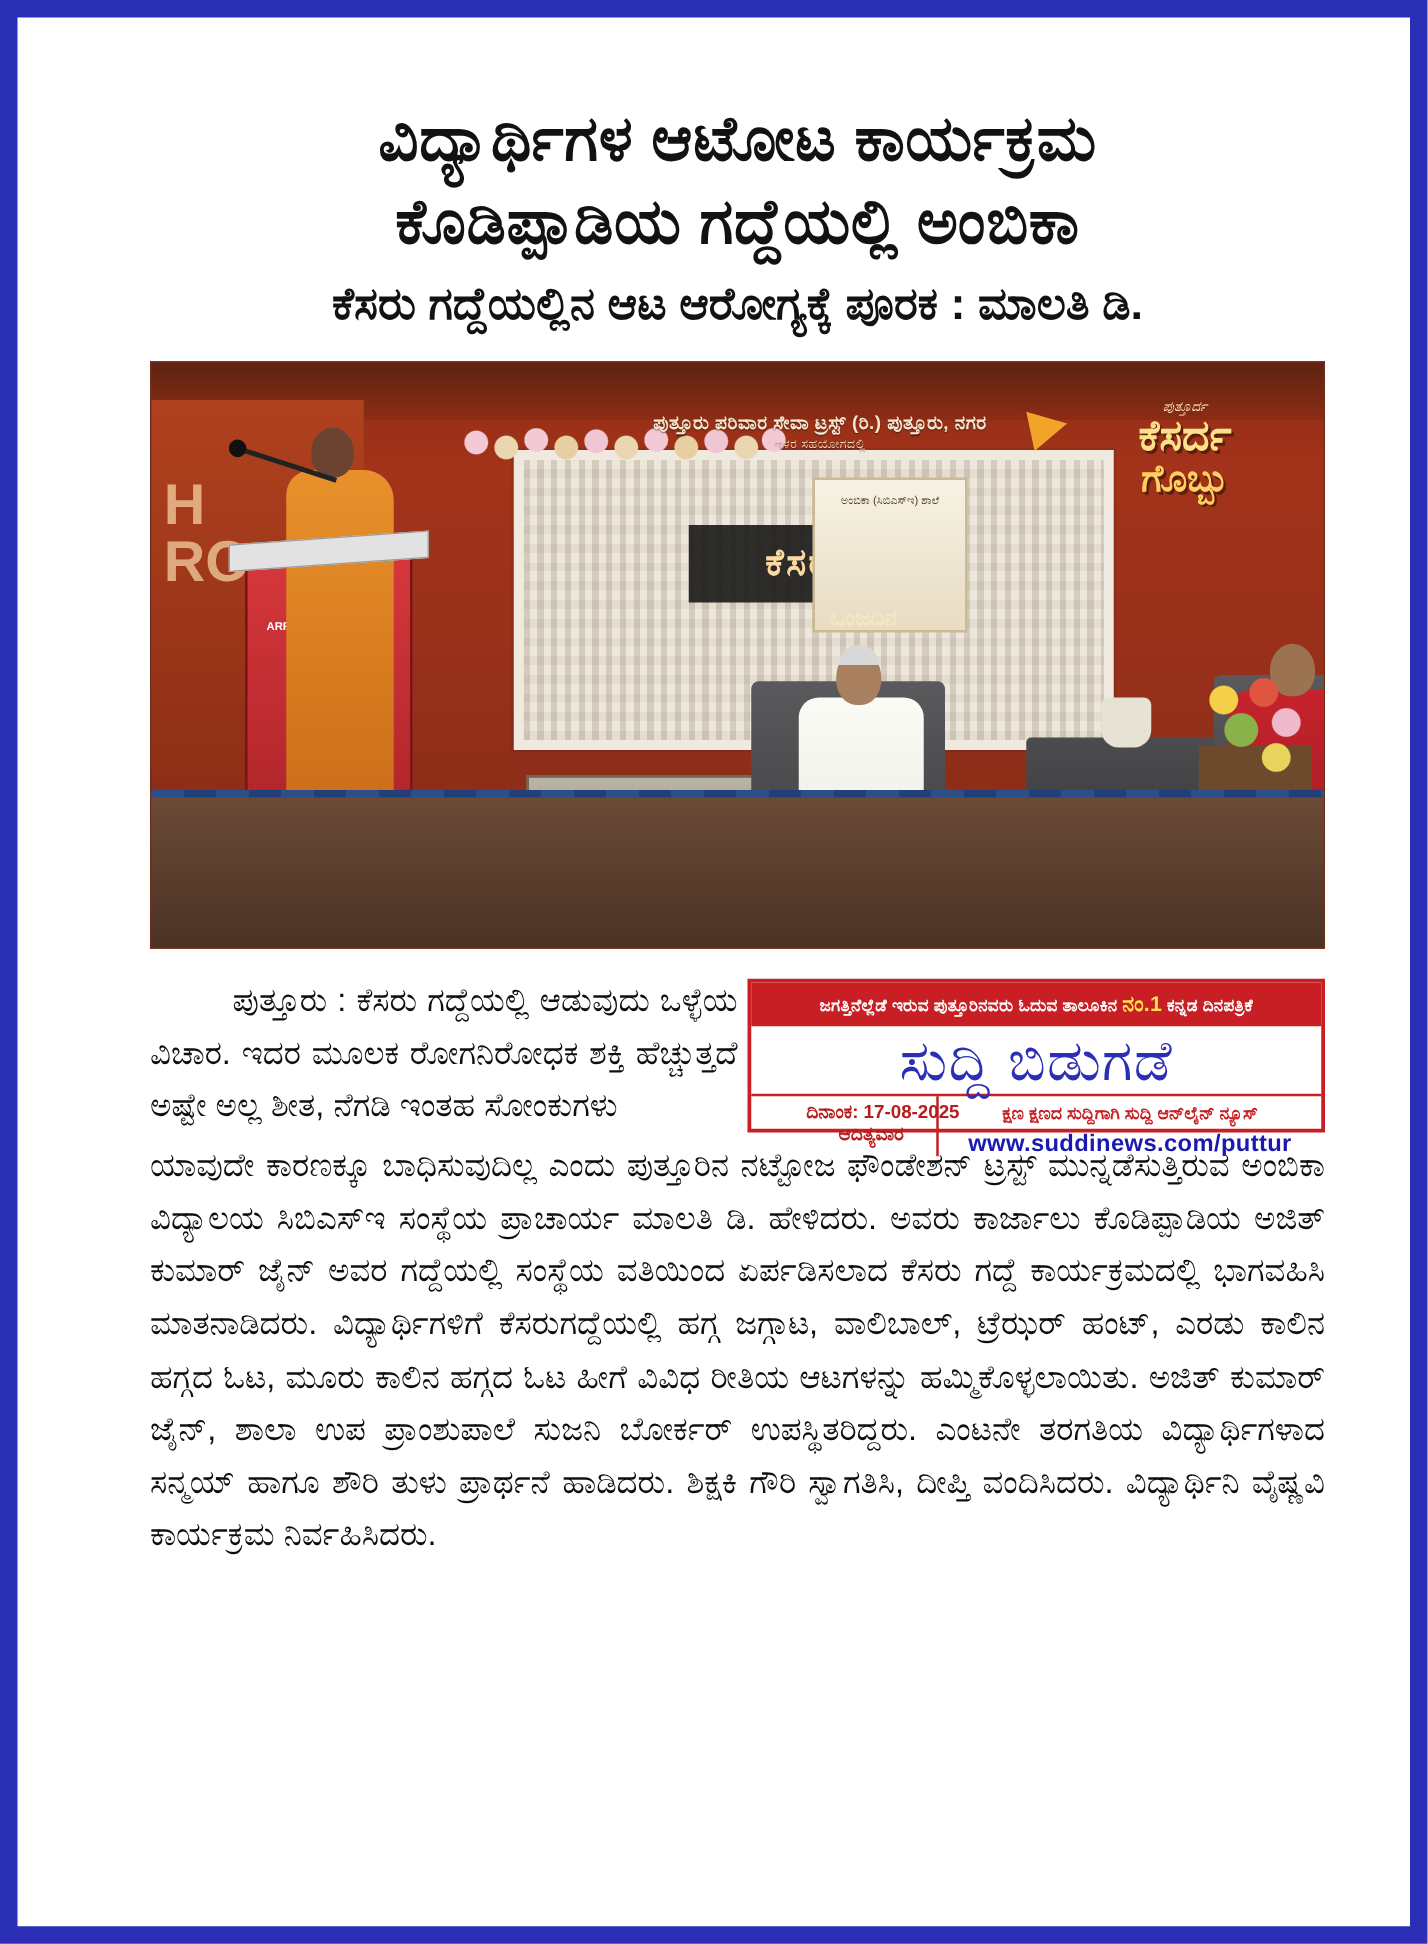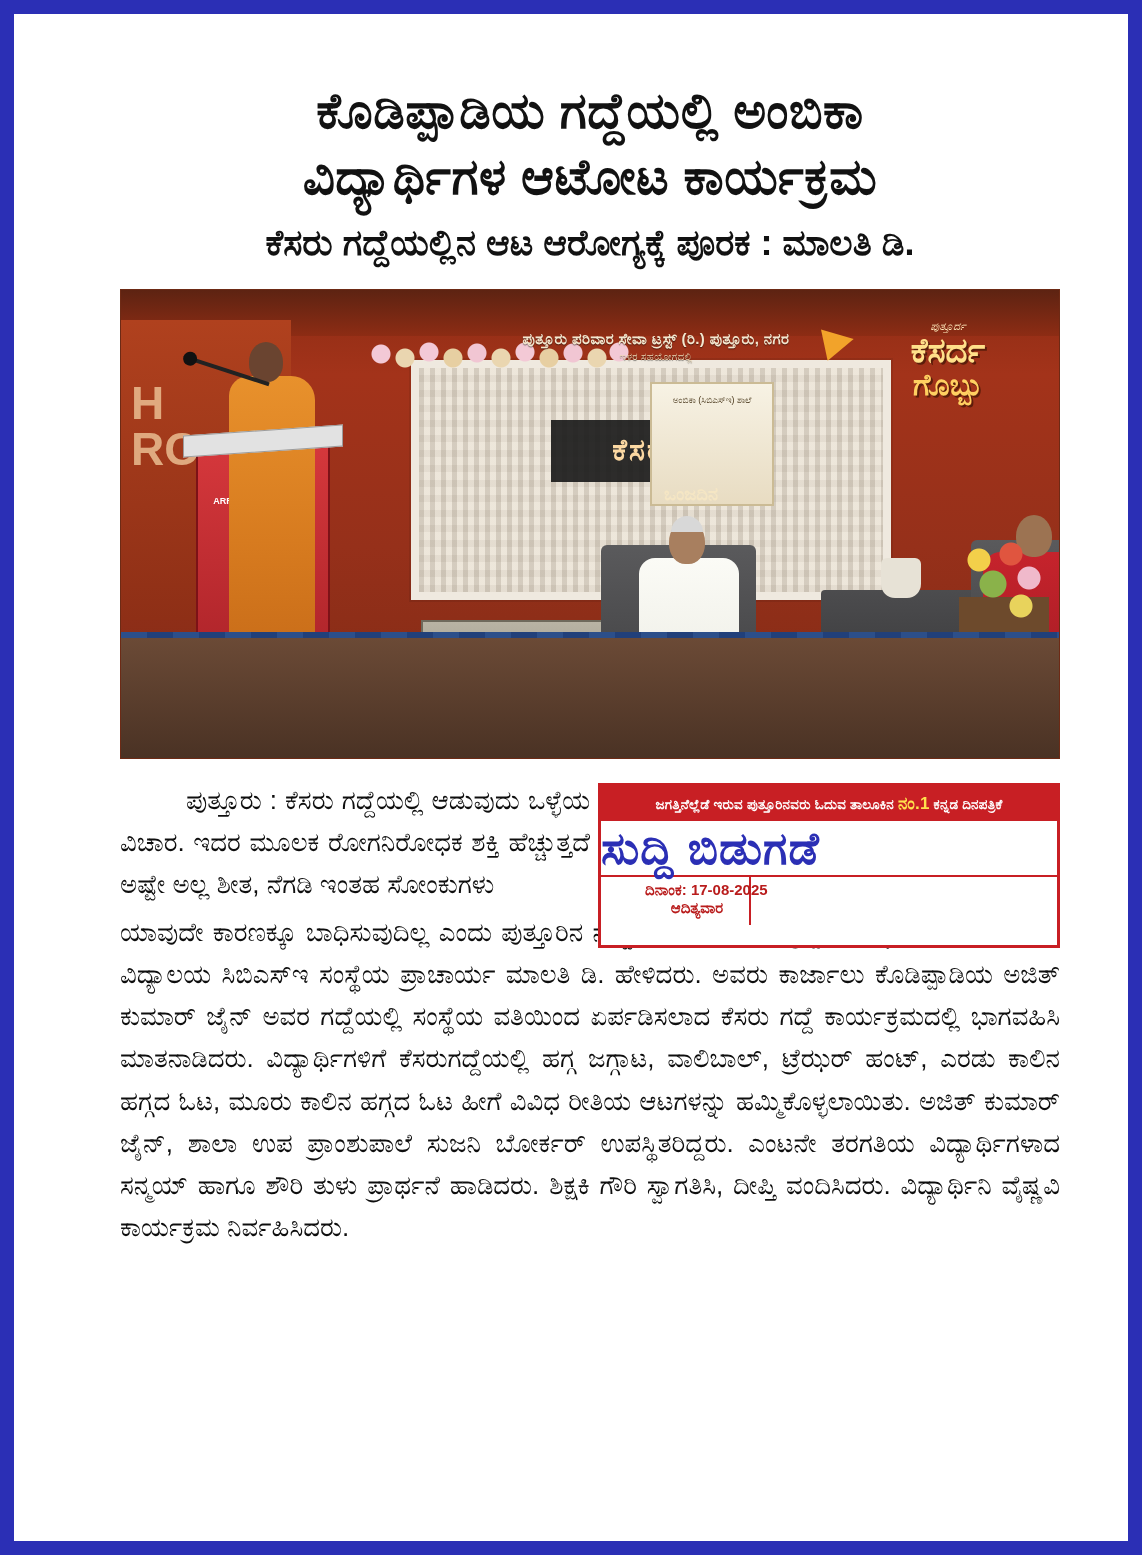--- a/index.html
+++ b/index.html
@@ -311,41 +311,41 @@
     text-align: justify;
   }
   .lead p { margin: 0; }
 
   
   .adbox {
     position: absolute;
     right: 0;
     top: 4px;
     width: 462px;
-    height: 165px;
+    height: 123px;
     border: 3px solid #c81f24;
     background: #ffffff;
     box-sizing: border-box;
   }
   .ad-top {
     background: #c81f24;
     color: #ffffff;
     font-size: 13.5px;
     font-weight: bold;
     text-align: center;
     padding: 4px 2px 4px;
     letter-spacing: 0.2px;
     white-space: nowrap;
   }
   .ad-top .no1 { color: #ffe14d; font-size: 17px; }
   .ad-title {
-    text-align: left;
+    text-align: center;
     color: #2b2fb5;
     font-size: 45px;
-    font-weight: bold;
+    font-weight: normal;
     letter-spacing: 1px;
     line-height: 1.05;
     margin: 4px 0 2px;
   }
   .ad-bottom {
     display: flex;
     align-items: stretch;
     border-top: 2px solid #c81f24;
     height: 48px;
   }
@@ -389,22 +389,22 @@
   .body-rest p { margin: 0; }
 </style>
 </head>
 <body>
 
 <div class="page">
   <div class="inner">
     <div class="content">
 
       <div class="headline">
+        <span class="line">ವಿದ್ಯಾರ್ಥಿಗಳ ಆಟೋಟ ಕಾರ್ಯಕ್ರಮ</span>
         <span class="line">ಕೊಡಿಪ್ಪಾಡಿಯ ಗದ್ದೆಯಲ್ಲಿ ಅಂಬಿಕಾ</span>
-        <span class="line">ವಿದ್ಯಾರ್ಥಿಗಳ ಆಟೋಟ ಕಾರ್ಯಕ್ರಮ</span>
       </div>
       <div class="subhead">ಕೆಸರು ಗದ್ದೆಯಲ್ಲಿನ ಆಟ ಆರೋಗ್ಯಕ್ಕೆ ಪೂರಕ : ಮಾಲತಿ ಡಿ.</div>
 
       <div class="photo-wrap">
         <div class="ph-banner"></div>
         <div class="ph-topshade"></div>
         <div class="ph-leftwall"></div>
         <div class="ph-leftletters">H<br>RO</div>
         <div class="ph-whitepanel"></div>
         <div class="ph-flowers"></div>
@@ -458,20 +458,24 @@
             </div>
             <div class="ad-title">ಸುದ್ದಿ ಬಿಡುಗಡೆ</div>
             <div class="ad-bottom">
               <div class="ad-date">
                 <div class="dd">
                   <span>ದಿನಾಂಕ:</span>
                   <span>17-08-2025</span>
                 </div>
                 <div>ಆದಿತ್ಯವಾರ</div>
               </div>
+              <div class="ad-right">
+                <div class="tag">ಕ್ಷಣ ಕ್ಷಣದ ಸುದ್ದಿಗಾಗಿ ಸುದ್ದಿ ಆನ್‌ಲೈನ್ ನ್ಯೂಸ್</div>
+                <div class="url">www.suddinews.com/puttur</div>
+              </div>
             </div>
           </div>
         </div>
 
         <div class="body-rest">
           <p>ಯಾವುದೇ ಕಾರಣಕ್ಕೂ ಬಾಧಿಸುವುದಿಲ್ಲ ಎಂದು ಪುತ್ತೂರಿನ ನಟ್ಟೋಜ ಫೌಂಡೇಶನ್ ಟ್ರಸ್ಟ್ ಮುನ್ನಡೆಸುತ್ತಿರುವ ಅಂಬಿಕಾ ವಿದ್ಯಾಲಯ ಸಿಬಿಎಸ್‌ಇ ಸಂಸ್ಥೆಯ ಪ್ರಾಚಾರ್ಯ ಮಾಲತಿ ಡಿ. ಹೇಳಿದರು. ಅವರು ಕಾರ್ಜಾಲು ಕೊಡಿಪ್ಪಾಡಿಯ ಅಜಿತ್ ಕುಮಾರ್ ಜೈನ್ ಅವರ ಗದ್ದೆಯಲ್ಲಿ ಸಂಸ್ಥೆಯ ವತಿಯಿಂದ ಏರ್ಪಡಿಸಲಾದ ಕೆಸರು ಗದ್ದೆ ಕಾರ್ಯಕ್ರಮದಲ್ಲಿ ಭಾಗವಹಿಸಿ ಮಾತನಾಡಿದರು. ವಿದ್ಯಾರ್ಥಿಗಳಿಗೆ ಕೆಸರುಗದ್ದೆಯಲ್ಲಿ ಹಗ್ಗ ಜಗ್ಗಾಟ, ವಾಲಿಬಾಲ್, ಟ್ರೆಝರ್ ಹಂಟ್, ಎರಡು ಕಾಲಿನ ಹಗ್ಗದ ಓಟ, ಮೂರು ಕಾಲಿನ ಹಗ್ಗದ ಓಟ ಹೀಗೆ ವಿವಿಧ ರೀತಿಯ ಆಟಗಳನ್ನು ಹಮ್ಮಿಕೊಳ್ಳಲಾಯಿತು. ಅಜಿತ್ ಕುಮಾರ್ ಜೈನ್, ಶಾಲಾ ಉಪ ಪ್ರಾಂಶುಪಾಲೆ ಸುಜನಿ ಬೋರ್ಕರ್ ಉಪಸ್ಥಿತರಿದ್ದರು. ಎಂಟನೇ ತರಗತಿಯ ವಿದ್ಯಾರ್ಥಿಗಳಾದ ಸನ್ಮಯ್ ಹಾಗೂ ಶೌರಿ ತುಳು ಪ್ರಾರ್ಥನೆ ಹಾಡಿದರು. ಶಿಕ್ಷಕಿ ಗೌರಿ ಸ್ವಾಗತಿಸಿ, ದೀಪ್ತಿ ವಂದಿಸಿದರು. ವಿದ್ಯಾರ್ಥಿನಿ ವೈಷ್ಣವಿ ಕಾರ್ಯಕ್ರಮ ನಿರ್ವಹಿಸಿದರು.</p>
         </div>
       </div>
 
     </div>

